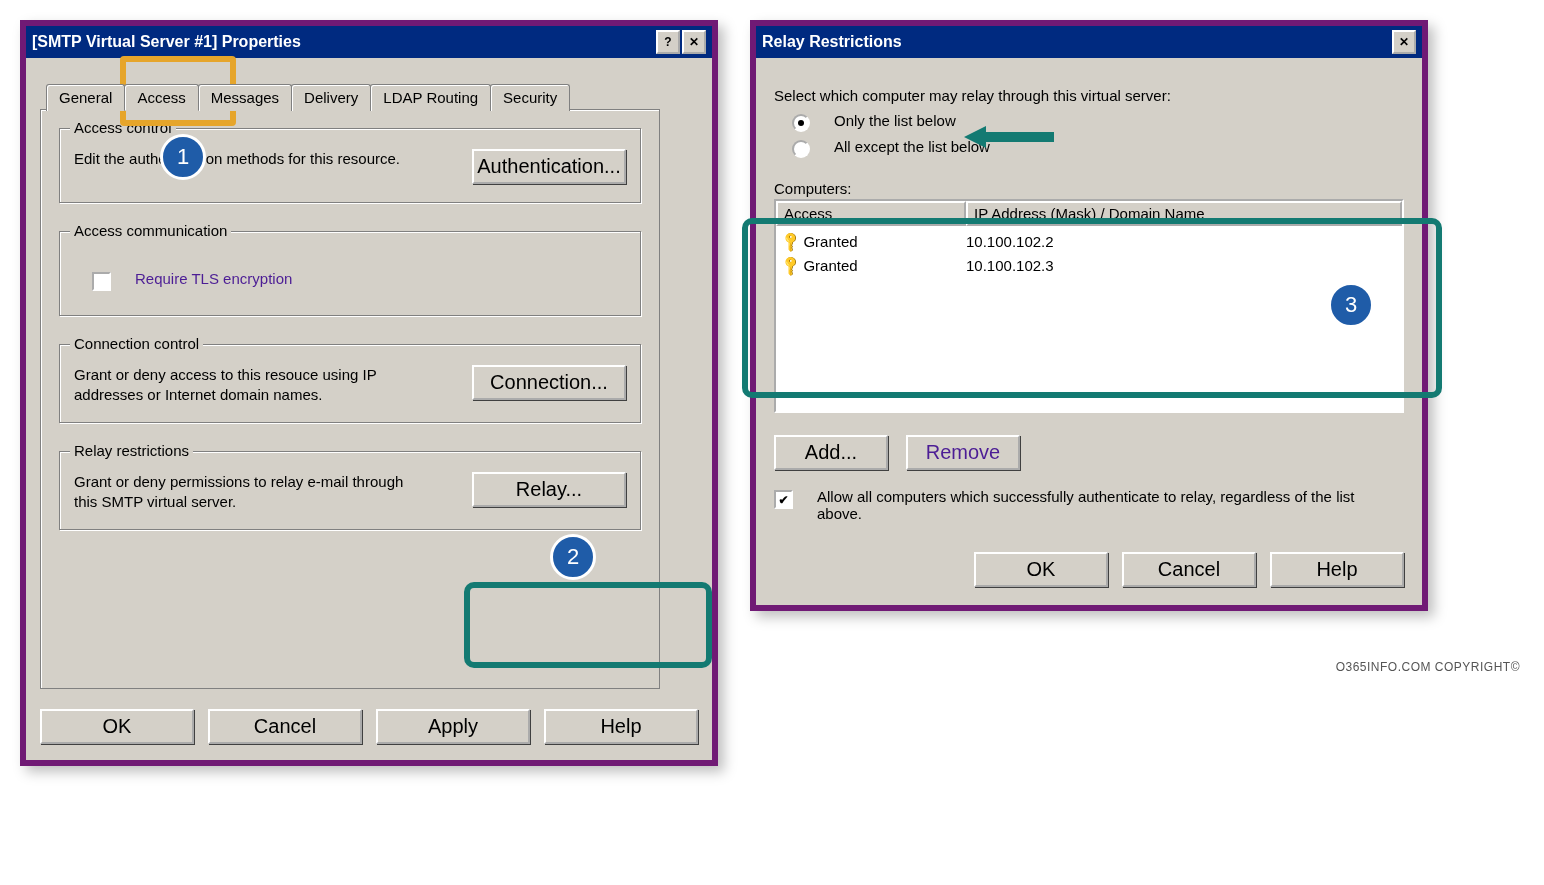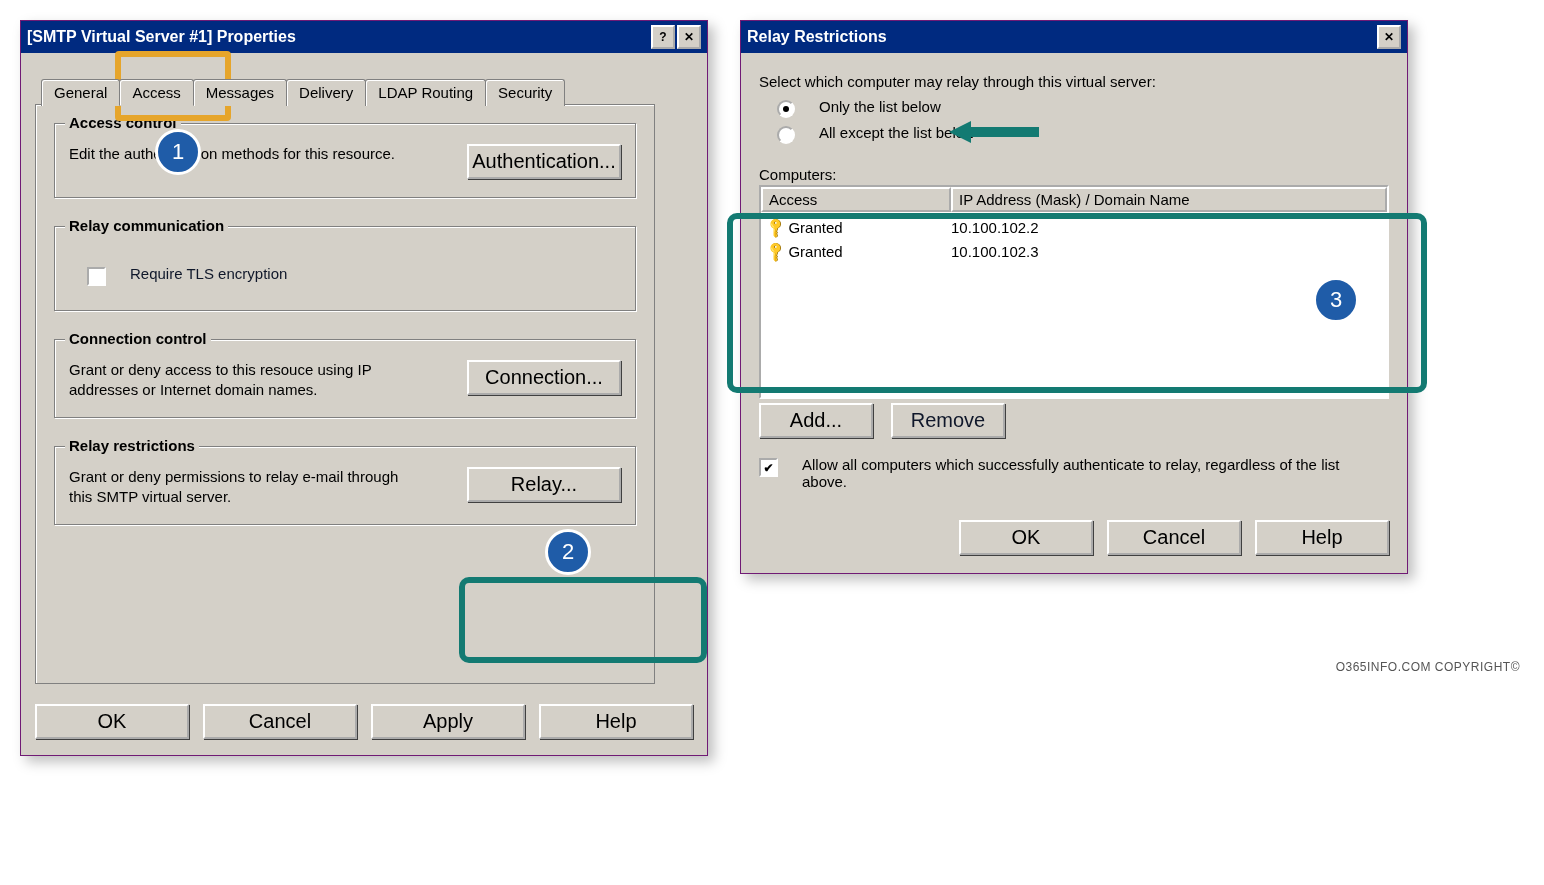--- a/index.html
+++ b/index.html
@@ -10,21 +10,21 @@
     padding: 20px;
     position: relative;
   }
   .container {
     display: flex;
     gap: 32px;
     align-items: flex-start;
   }
   .window {
     background: #d4d0c8;
-    border: 1px solid #701a75;
+    border: 6px solid #701a75;
     box-shadow: 6px 6px 12px rgba(0,0,0,0.25);
     position: relative;
   }
   .titlebar {
     background: #002a80;
     color: #fff;
     font-weight: bold;
     padding: 4px 6px;
     display: flex;
     align-items: center;
@@ -96,34 +96,33 @@
     margin-bottom: 28px;
     position: relative;
   }
   .grp-title {
     position: absolute;
     top: -10px;
     left: 10px;
     background: #d4d0c8;
     padding: 0 4px;
     font-size: 15px;
-    font-weight: bold;
   }
   .grp-row {
     display: flex;
     align-items: flex-start;
     justify-content: space-between;
     gap: 20px;
   }
   .desc {
     font-size: 15px;
     line-height: 1.3;
     max-width: 330px;
   }
-  .disabled { color: #0f172a; }
+  .disabled { color: #4c1d95; }
 
   
   .btn {
     background: #d4d0c8;
     border: 2px outset #fff;
     padding: 4px 0;
     font-size: 20px;
     width: 150px;
     text-align: center;
     box-shadow: 1px 1px 0 #404040;
@@ -148,21 +147,21 @@
     width:15px;height:15px;border:2px inset #fff;background:#fff;display:inline-flex;align-items:center;justify-content:center;font-size:12px;line-height:1;font-weight:bold;
     flex:0 0 auto;margin-top:2px;
   }
   .rdo-circle {
     width:14px;height:14px;border-radius:50%;border:2px inset #fff;background:#fff;display:inline-flex;align-items:center;justify-content:center;flex:0 0 auto;margin-top:2px;
   }
   .rdo-dot{width:6px;height:6px;border-radius:50%;background:#000;}
 
   
   .window.right { width: 666px; }
-  .right-body { padding: 12px 18px 18px 18px; }
+  .right-body { padding: 21px 18px 18px 18px; }
   .intro { font-size:15px; margin: 8px 0 8px 0; }
   .listlabel { font-size:15px; margin-top:22px; }
 
   .listview {
     background:#fff;
     border:2px inset #fff;
     height: 210px;
     margin-top:2px;
     font-size:15px;
     position:relative;
@@ -179,21 +178,21 @@
     box-sizing:border-box;
   }
   .lv-col.c1{width:190px;}
   .lv-col.c2{flex:1;}
   .lv-rows{padding:4px 0;}
   .lv-row{display:flex;align-items:center;padding:0 6px;line-height:1.6;}
   .lv-row .c1{width:184px;display:flex;align-items:center;gap:4px;}
   .lv-row .c2{flex:1;}
   .key-icon{display:inline-block;transform:rotate(-45deg);font-size:14px;}
 
-  .addremove { display:flex; gap:18px; margin-top:4px; }
+  .addremove { display:flex; gap:18px; margin-top:22px; }
 
   
   .ann-highlight1{
     position:absolute;border:6px solid #e6a52b;border-radius:4px;pointer-events:none;
   }
   .ann-circle{
     position:absolute;width:40px;height:40px;border-radius:50%;background:#1f5ca8;border:3px solid #fff;color:#fff;display:flex;align-items:center;justify-content:center;font-size:22px;font-weight:normal;pointer-events:none;z-index:50;
   }
   .ann-box-teal{
     position:absolute;border:6px solid #137a72;border-radius:10px;pointer-events:none;z-index:40;
@@ -233,21 +232,21 @@
 
         <div class="grp">
           <div class="grp-title">Access control</div>
           <div class="grp-row">
             <div class="desc">Edit the authentication methods for this resource.</div>
             <div class="btn">Authentication...</div>
           </div>
         </div>
 
         <div class="grp">
-          <div class="grp-title">Relay communication</div>
+          <div class="grp-title">Access communication</div>
           <div class="chk disabled" style="margin-top:18px;">
             <span class="chk-box"></span>
             <span>Require TLS encryption</span>
           </div>
         </div>
 
         <div class="grp">
           <div class="grp-title">Connection control</div>
           <div class="grp-row">
             <div class="desc">Grant or deny access to this resouce using IP addresses or Internet domain names.</div>

